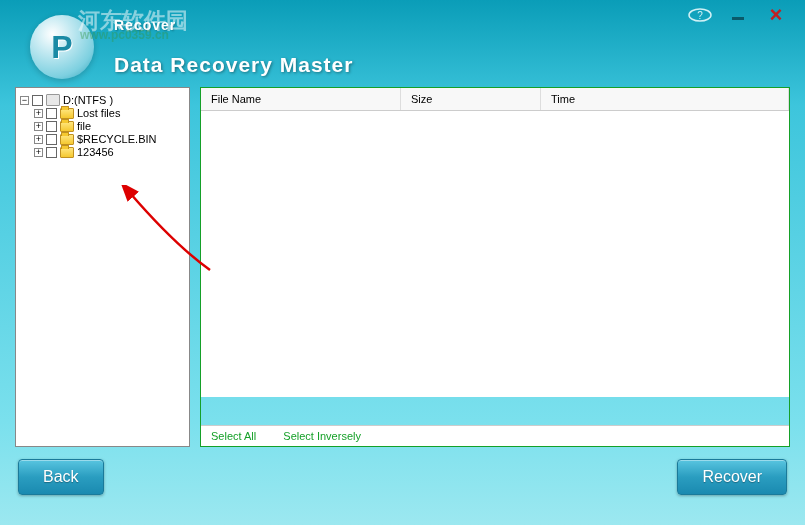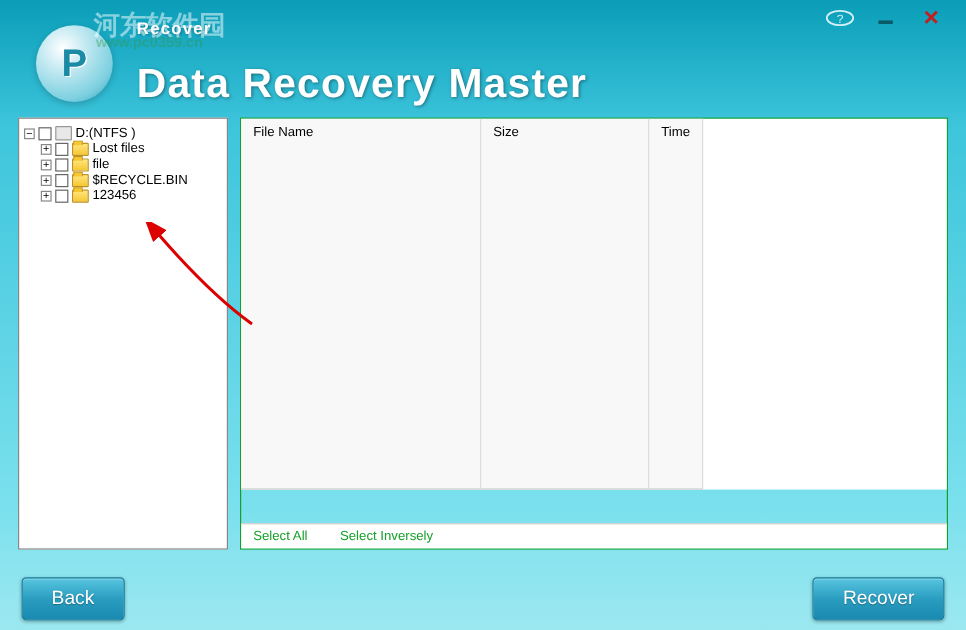--- a/index.html
+++ b/index.html
@@ -12,52 +12,52 @@
 .titlebar-btn { width: 28px; height: 18px; display: flex; justify-content: center; align-items: center; cursor: pointer; }
 .question-btn { color: #e8f8fa; }
 .min-btn { color: #0a5a6a; }
 .close-btn { color: #c02020; font-size: 22px; font-weight: bold; }
 
 .header { display: flex; align-items: center; padding: 15px 30px 8px 30px; }
 .logo { width: 64px; height: 64px; border-radius: 50%; background: radial-gradient(circle at 35% 30%, #fff 0%, #c5eaf2 30%, #7dd0e0 70%, #2a9db5 100%); display: flex; justify-content: center; align-items: center; position: relative; box-shadow: 0 2px 6px rgba(0,0,0,0.2); }
 .logo-inner { font-size: 32px; font-weight: bold; color: #1a8aa5; text-shadow: 1px 1px 0 #fff; }
 .titles { margin-left: 20px; }
 .brand { color: #fff; font-size: 14px; font-weight: bold; letter-spacing: 1px; text-shadow: 1px 1px 2px rgba(0,0,0,0.3); }
-.product { color: #fff; font-size: 34px; font-weight: bold; letter-spacing: 1px; text-shadow: 1px 1px 3px rgba(0,0,0,0.4); margin-top: 20px; }
+.product { color: #fff; font-size: 21px; font-weight: bold; letter-spacing: 1px; text-shadow: 1px 1px 3px rgba(0,0,0,0.4); margin-top: 20px; }
 
 .main { display: flex; margin: 0 15px; gap: 10px; height: 360px; }
 .tree-panel { width: 175px; background: #fff; border: 1px solid #888; padding: 6px 4px; font-size: 11px; overflow: auto; }
 .tree-root { display: flex; align-items: center; gap: 3px; }
 .tree-item { display: flex; align-items: center; gap: 3px; margin-left: 14px; margin-top: 1px; }
 .expand-box { width: 9px; height: 9px; border: 1px solid #888; display: inline-flex; justify-content: center; align-items: center; font-size: 9px; line-height: 1; cursor: pointer; }
 .checkbox { width: 11px; height: 11px; border: 1px solid #666; background: #fff; cursor: pointer; }
 .drive-icon { width: 14px; height: 12px; background: #e8e8e8; border: 1px solid #999; border-radius: 1px; }
 .folder-icon { width: 14px; height: 11px; background: linear-gradient(180deg, #ffe680 0%, #f5c830 100%); border: 1px solid #c09020; border-radius: 1px; position: relative; }
 .folder-icon::before { content: ''; position: absolute; top: -3px; left: 0; width: 6px; height: 3px; background: #f5c830; border: 1px solid #c09020; border-bottom: none; border-radius: 1px 1px 0 0; }
 .tree-label { cursor: pointer; }
 
 .right-panel { flex: 1; display: flex; flex-direction: column; border: 1px solid #15a028; }
 .preview-area { height: 170px; background: linear-gradient(180deg, #5fd8e5 0%, #8ae5ef 100%); display: flex; justify-content: center; align-items: center; position: relative; overflow: hidden; }
 .preview-hint { color: #fff; font-size: 19px; font-weight: bold; font-style: italic; text-shadow: 1px 1px 3px rgba(0,60,80,0.6); position: relative; z-index: 2; text-align: center; padding: 0 10px; }
 .preview-bg { position: absolute; width: 120px; height: 90px; background: linear-gradient(135deg, #d0d0d0, #a0a0a0); border: 3px solid #fff; transform: rotate(-8deg); box-shadow: 2px 2px 8px rgba(0,0,0,0.3); top: 38px; left: 230px; }
 .preview-bg2 { position: absolute; width: 60px; height: 60px; border-radius: 50%; background: radial-gradient(circle at 35% 30%, #fff, #b0b8c0, #606870); top: 65px; left: 320px; box-shadow: 2px 2px 6px rgba(0,0,0,0.3); }
 
-.file-table { flex: 1; background: #fff; display: flex; flex-direction: row; }
+.file-table { flex: 1; background: #fff; display: flex; flex-direction: column; }
 .table-header { display: flex; border-bottom: 1px solid #ccc; background: #f8f8f8; }
 .th { padding: 5px 10px; font-size: 11px; border-right: 1px solid #ddd; }
 .th-name { width: 200px; }
 .th-size { width: 140px; text-align: left; }
 .th-time { flex: 1; }
 .table-body { flex: 1; }
 
 .select-bar { background: #fff; padding: 4px 10px; border-top: 1px solid #ccc; font-size: 11px; margin-top: 28px; }
 .select-link { color: #15a028; cursor: pointer; margin-right: 24px; }
 
 .footer { display: flex; justify-content: space-between; padding: 12px 18px; }
-.btn { padding: 8px 24px; font-size: 16px; color: #fff; background: linear-gradient(180deg, #58c5e0 0%, #2a9dc0 50%, #1a8ab0 100%); border: 1px solid #1a7a9a; border-radius: 4px; cursor: pointer; text-shadow: 0 1px 1px rgba(0,0,0,0.3); box-shadow: 0 1px 3px rgba(0,0,0,0.3), inset 0 1px 0 rgba(255,255,255,0.4); margin-top: 11px; }
+.btn { padding: 8px 24px; font-size: 16px; color: #fff; background: linear-gradient(180deg, #58c5e0 0%, #2a9dc0 50%, #1a8ab0 100%); border: 1px solid #1a7a9a; border-radius: 4px; cursor: pointer; text-shadow: 0 1px 1px rgba(0,0,0,0.3); box-shadow: 0 1px 3px rgba(0,0,0,0.3), inset 0 1px 0 rgba(255,255,255,0.4); }
 
 .arrow-annotation { position: absolute; top: 185px; left: 115px; width: 110px; height: 90px; pointer-events: none; z-index: 50; }
 </style>
 </head>
 <body>
 
 <div class="watermark">河东软件园</div>
 <div class="watermark2">www.pc0359.cn</div>
 
 <div class="titlebar">

